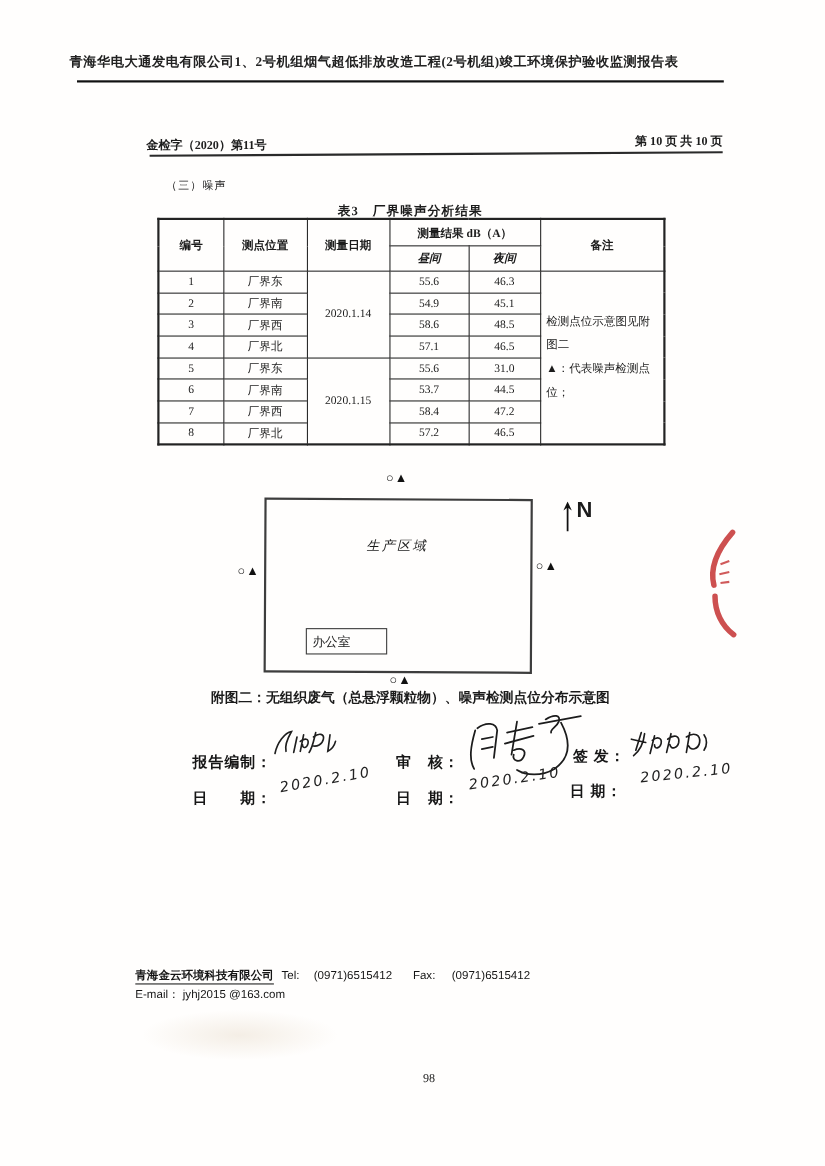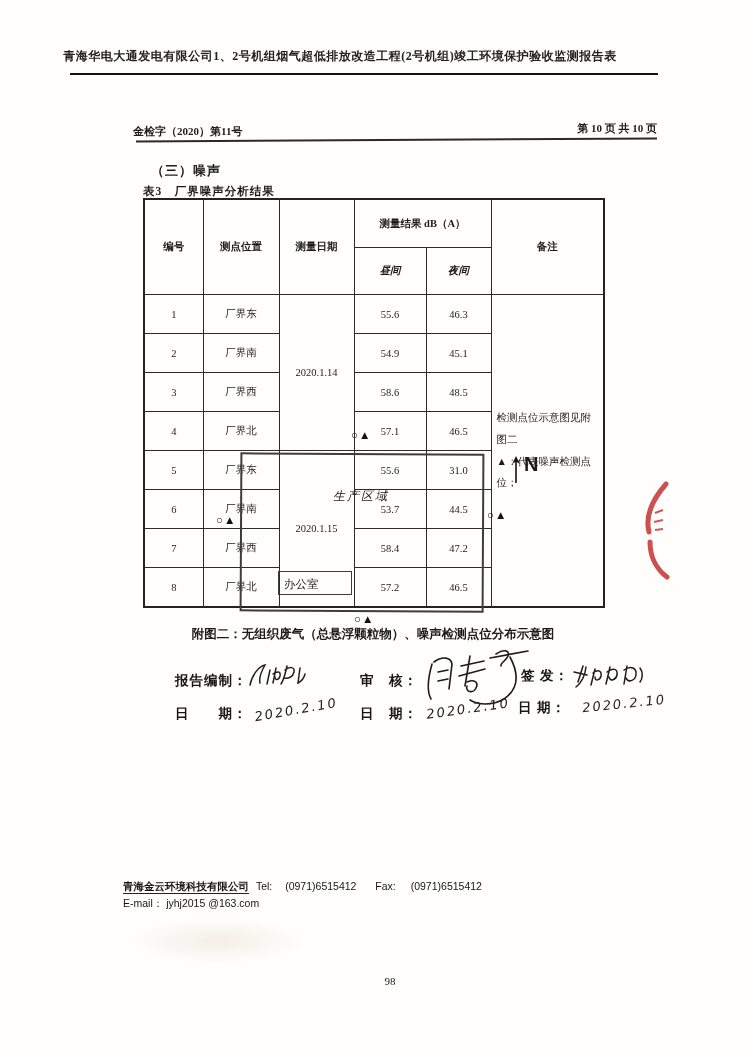--- a/index.html
+++ b/index.html
@@ -8,46 +8,46 @@
     font-family:"Liberation Serif","DejaVu Serif",serif;color:#1b1b1b;
   }
   .abs{position:absolute;}
   
   .header-title{top:48px;left:0;width:680px;text-align:center;font-size:12px;font-weight:bold;letter-spacing:.5px;color:#222;}
   .rule-1{top:73px;left:70px;width:588px;height:2px;background:#111;}
   .docnum-left{top:124px;left:133px;font-size:11px;font-weight:600;color:#1d1d1d;}
   .docnum-right{top:121px;left:497px;width:160px;text-align:right;font-size:11px;font-weight:600;color:#1d1d1d;}
   .rule-2{top:139px;left:136px;width:521px;height:2px;background:#2a2a2a;transform:rotate(-0.35deg);}
   
-  .section-heading{top:162px;left:151px;font-size:13px;font-weight:bold;letter-spacing:1px;}
-  .table-title{top:184px;left:143px;width:460px;text-align:left;font-size:11.5px;font-weight:bold;letter-spacing:1px;}
+  .section-heading{top:162px;left:151px;font-size:10px;font-weight:normal;letter-spacing:1px;}
+  .table-title{top:184px;left:143px;width:460px;text-align:center;font-size:11.5px;font-weight:bold;letter-spacing:1px;}
   
   .noise-table{position:absolute;left:143px;top:198px;width:460px;border-collapse:collapse;table-layout:fixed;}
   .noise-table th,.noise-table td{
     border:1px solid #2b2b2b;font-size:10.5px;text-align:center;vertical-align:middle;
-    padding:12px;font-weight:normal;color:#1c1c1c;
+    padding:0;font-weight:normal;color:#1c1c1c;
   }
   .noise-table{border:2px solid #232323;}
   .noise-table thead tr.h1 th{height:23px;font-weight:bold;}
   .noise-table thead tr.h2 th{height:22px;font-weight:bold;font-style:italic;}
   .noise-table tbody tr{height:19.7px;}
   .noise-table td.remark-cell{text-align:left;padding:0 5px;line-height:2.05;font-size:10.5px;}
   
   .plant-rect{left:240px;top:453px;width:240px;height:155px;border:2px solid #3d3d3d;transform:rotate(0.3deg);background:transparent;}
   .area-label{left:300px;top:488px;width:122px;text-align:center;font-size:12px;letter-spacing:2px;font-style:italic;}
   .office-box{left:278px;top:571px;width:74px;height:24px;border:1.5px solid #3d3d3d;font-size:11.5px;line-height:24px;padding-left:5px;box-sizing:border-box;}
   .marker{font-size:11.5px;letter-spacing:1px;color:#111;}
   .marker-top{left:351px;top:429px;}
   .marker-left{left:216px;top:514px;}
   .marker-right{left:487px;top:509px;}
   .marker-bottom{left:354px;top:613px;}
   .north-n{left:524px;top:453px;font-size:20px;font-weight:bold;font-family:"Liberation Sans","DejaVu Sans",sans-serif;}
   .caption{top:626px;left:143px;width:460px;text-align:center;font-size:12.5px;font-weight:bold;}
   
-  .sig-label{font-size:13.5px;font-weight:bold;letter-spacing:1px;color:#161616;}
+  .sig-label{font-size:13.5px;font-weight:bold;letter-spacing:1px;color:#161616;margin-top:12px;}
   .hand{font-family:"DejaVu Sans",sans-serif;font-style:italic;font-size:13px;color:#222;letter-spacing:2px;white-space:nowrap;}
   
   .footer{font-family:"Liberation Sans","DejaVu Sans",sans-serif;font-size:10.5px;color:#151515;}
   .footer .company{font-weight:bold;border-bottom:1.2px solid #222;padding-bottom:1px;}
   .page-number{top:975px;left:0;width:724px;text-align:center;font-size:11px;padding-left:28px;}
   .smudge{left:128px;top:918px;width:180px;height:46px;border-radius:50%;
     background:radial-gradient(ellipse at center,rgba(216,196,168,0.28),rgba(216,196,168,0.0) 70%);}
   svg{display:block;}
 </style>
 </head>

